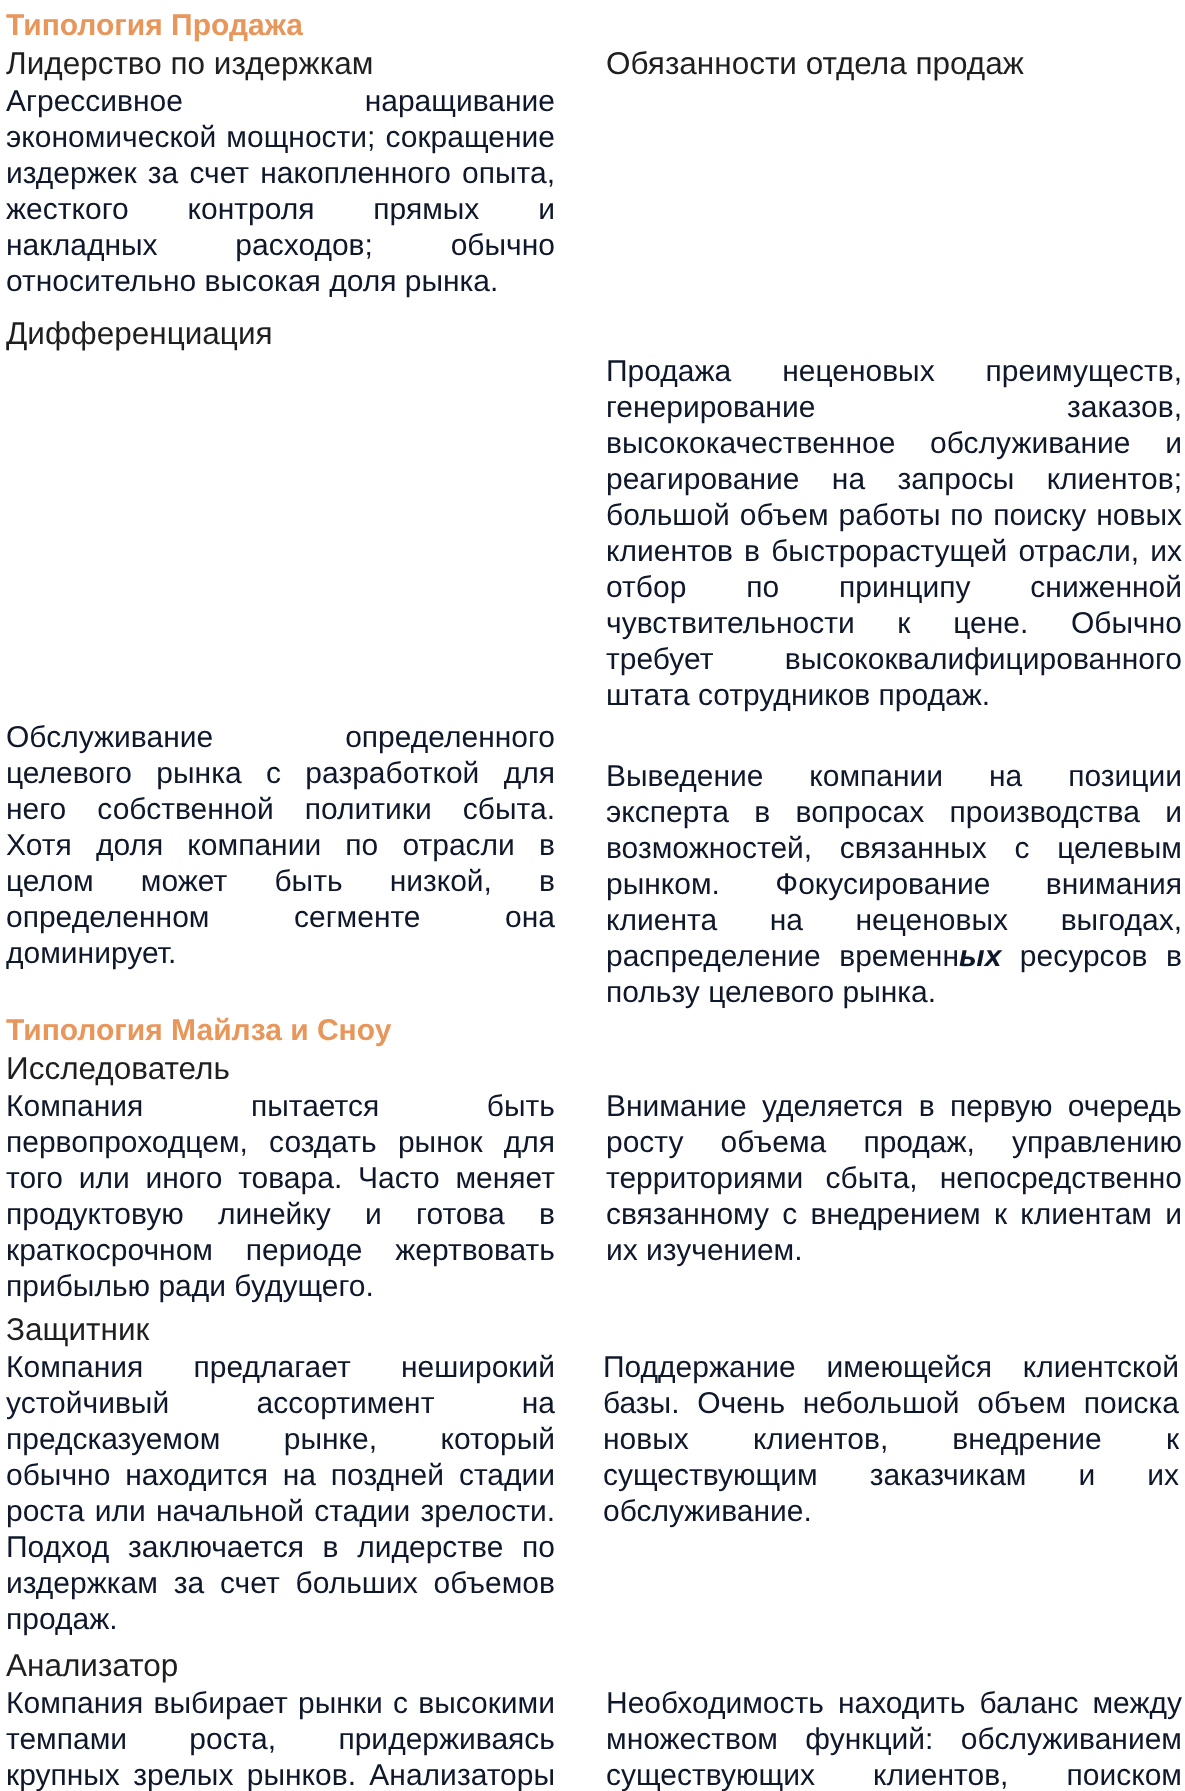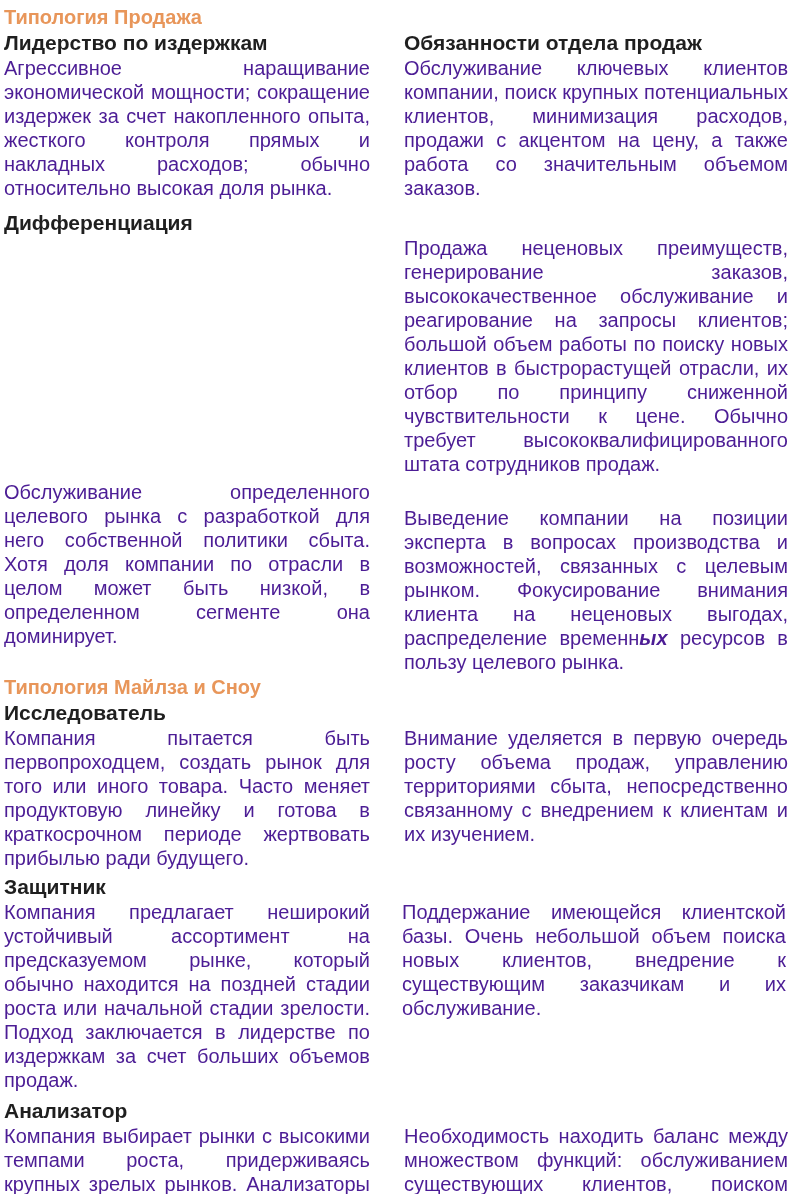--- a/index.html
+++ b/index.html
@@ -30,48 +30,47 @@
   .cell-r.pad2 { padding-top: 52px; }
   .category {
     font-size: 20px;
     font-weight: bold;
     color: #e8965a;
     line-height: 26px;
     margin: 0;
   }
   .heading {
     font-size: 21px;
-    font-weight: bold;
+    font-weight: normal;
     color: #1f1f1f;
     line-height: 26px;
     margin: 0;
   }
   .text {
     font-size: 20px;
     line-height: 24px;
-    color: #4c1d95;
+    color: #0f172a;
     margin: 0;
     text-align: justify;
   }
   .italic { font-style: italic; font-weight: bold; }
 </style>
 </head>
 <body>
 
 <div class="table">
 
   <div class="row r1">
     <div class="cell cell-l">
       <div class="category">Типология Продажа</div>
       <div class="heading">Лидерство по издержкам</div>
       <p class="text">Агрессивное наращивание экономической мощности; сокращение издержек за счет накопленного опыта, жесткого контроля прямых и накладных расходов; обычно относительно высокая доля рынка.</p>
     </div>
     <div class="cell cell-r pad1">
       <div class="heading">Обязанности отдела продаж</div>
-      <p class="text">Обслуживание ключевых клиентов компании, поиск крупных потенциальных клиентов, минимизация расходов, продажи с акцентом на цену, а также работа со значительным объемом заказов.</p>
     </div>
   </div>
 
   <div class="row r2">
     <div class="cell cell-l">
       <div class="heading">Дифференциация</div>
     </div>
     <div class="cell cell-r pad1">
       <p class="text">Продажа неценовых преимуществ, генерирование заказов, высококачественное обслуживание и реагирование на запросы клиентов; большой объем работы по поиску новых клиентов в быстрорастущей отрасли, их отбор по принципу сниженной чувствительности к цене. Обычно требует высококвалифицированного штата сотрудников продаж.</p>
     </div>

